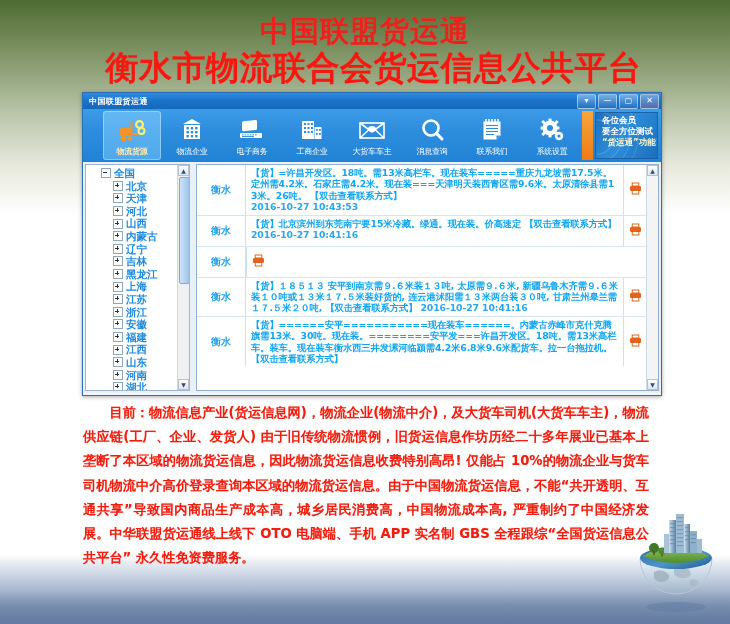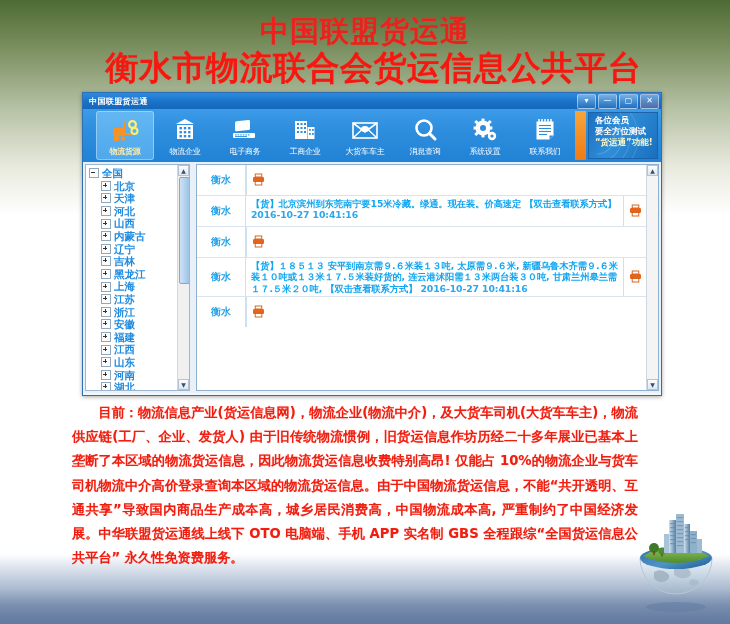--- a/index.html
+++ b/index.html
@@ -86,21 +86,21 @@
     font-size: 8px; line-height: 11px; text-align: center;
   }
   .win-btn.close { background: linear-gradient(to bottom, rgba(255,255,255,.3), rgba(255,120,110,.25)); }
 
   
   .ribbon {
     height: 53px;
     background: linear-gradient(to bottom, #3c9ce8 0%, #2e8ddd 40%, #2183d6 100%);
     display: flex; align-items: stretch;
     position: relative;
-    padding-left: 12px;
+    padding-left: 19px;
     justify-content: space-between;
   }
   .tool {
     width: 58px;
     display: flex; flex-direction: column; align-items: center; justify-content: flex-start;
     padding-top: 4px;
     cursor: pointer;
     border-radius: 3px;
     margin: 2px 1px;
   }
@@ -152,21 +152,21 @@
     box-sizing: border-box;
   }
   .tree-pane {
     width: 103px;
     background: #ffffff;
     border: 1px solid #9cb7d4;
     position: relative;
     overflow: hidden;
     display: flex;
   }
-  .tree-inner { flex: 1; padding: 2px 0 0 3px; overflow: hidden; }
+  .tree-inner { flex: 1; padding: 2px 0 0 15px; overflow: hidden; }
   .tnode {
     display: flex; align-items: center;
     font-size: 10.5px;
     line-height: 12.6px;
     color: #1e8ae0;
     font-weight: bold;
     white-space: nowrap;
     cursor: pointer;
   }
   .tnode.child { padding-left: 12px; }
@@ -254,21 +254,21 @@
     background: linear-gradient(to bottom, #fdfdfd, #dfe6ee);
     border: 1px solid #b6c4d2; box-sizing: border-box;
     font-size: 6px; text-align: center; line-height: 9px; color: #33506e;
   }
   .list-scroll .arrow-up { top: 0; }
   .list-scroll .arrow-dn { bottom: 0; }
 
   
   #article {
     position: absolute;
-    left: 72px; top: 401px; width: 566px;
+    left: 83px; top: 401px; width: 566px;
     z-index: 5;
     color: #f01e10;
     font-weight: bold;
     font-size: 13.2px;
     line-height: 24.2px;
     text-align: justify;
     text-justify: inter-ideograph;
     text-shadow: 0 0 1px rgba(255,90,70,.45);
   }
   #article p { margin: 0; text-indent: 2em; }
@@ -404,42 +404,20 @@
         <svg width="28" height="26" viewBox="0 0 28 26">
           <circle cx="13" cy="11" r="7.5" fill="none" stroke="#ffffff" stroke-width="2.6"></circle>
           <line x1="18.4" y1="16.4" x2="24" y2="22" stroke="#ffffff" stroke-width="3" stroke-linecap="round"></line>
         </svg>
       </span>
       <span class="lbl">消息查询</span>
     </div>
 
     <div class="tool">
       <span class="ico">
-        <svg width="28" height="26" viewBox="0 0 28 26">
-          <g fill="#ffffff">
-            <circle cx="12" cy="11" r="7.6"></circle>
-            <rect x="10.5" y="1.6" width="3" height="4"></rect>
-              <rect x="10.5" y="16.4" width="3" height="4"></rect>
-            <rect x="2.6" y="9.5" width="4" height="3"></rect>
-              <rect x="17.4" y="9.5" width="4" height="3"></rect>
-            <rect x="4.2" y="3.4" width="3" height="4" transform="rotate(-45 5.7 5.4)"></rect>
-            <rect x="16.8" y="14.6" width="3" height="4" transform="rotate(-45 18.3 16.6)"></rect>
-            <rect x="16.8" y="3.4" width="3" height="4" transform="rotate(45 18.3 5.4)"></rect>
-            <rect x="4.2" y="14.6" width="3" height="4" transform="rotate(45 5.7 16.6)"></rect>
-            <circle cx="21" cy="19" r="4.2"></circle>
-          </g>
-          <circle cx="12" cy="11" r="3" fill="#2e8ddd"></circle>
-          <circle cx="21" cy="19" r="1.6" fill="#2e8ddd"></circle>
-        </svg>
-      </span>
-      <span class="lbl">系统设置</span>
-    </div>
-
-    <div class="tool">
-      <span class="ico">
         <svg width="26" height="26" viewBox="0 0 26 26">
           <g stroke="#ffffff" stroke-width="1.5" fill="none">
             <line x1="7" y1="2" x2="7" y2="5"></line>
               <line x1="10" y1="2" x2="10" y2="5"></line>
             <line x1="13" y1="2" x2="13" y2="5"></line>
               <line x1="16" y1="2" x2="16" y2="5"></line>
             <line x1="19" y1="2" x2="19" y2="5"></line>
           </g>
           <path d="M4.5 4.5 h17 v14 l-4 4 h-13 z" fill="#ffffff"></path>
           <path d="M21.5 18.5 l-4 4 v-4 z" fill="#2e8ddd"></path>
@@ -447,20 +425,42 @@
             <line x1="7" y1="8.5" x2="19" y2="8.5"></line>
               <line x1="7" y1="11.5" x2="19" y2="11.5"></line>
             <line x1="7" y1="14.5" x2="19" y2="14.5"></line>
               <line x1="7" y1="17.5" x2="15" y2="17.5"></line>
           </g>
         </svg>
       </span>
       <span class="lbl">联系我们</span>
     </div>
 
+    <div class="tool">
+      <span class="ico">
+        <svg width="28" height="26" viewBox="0 0 28 26">
+          <g fill="#ffffff">
+            <circle cx="12" cy="11" r="7.6"></circle>
+            <rect x="10.5" y="1.6" width="3" height="4"></rect>
+              <rect x="10.5" y="16.4" width="3" height="4"></rect>
+            <rect x="2.6" y="9.5" width="4" height="3"></rect>
+              <rect x="17.4" y="9.5" width="4" height="3"></rect>
+            <rect x="4.2" y="3.4" width="3" height="4" transform="rotate(-45 5.7 5.4)"></rect>
+            <rect x="16.8" y="14.6" width="3" height="4" transform="rotate(-45 18.3 16.6)"></rect>
+            <rect x="16.8" y="3.4" width="3" height="4" transform="rotate(45 18.3 5.4)"></rect>
+            <rect x="4.2" y="14.6" width="3" height="4" transform="rotate(45 5.7 16.6)"></rect>
+            <circle cx="21" cy="19" r="4.2"></circle>
+          </g>
+          <circle cx="12" cy="11" r="3" fill="#2e8ddd"></circle>
+          <circle cx="21" cy="19" r="1.6" fill="#2e8ddd"></circle>
+        </svg>
+      </span>
+      <span class="lbl">系统设置</span>
+    </div>
+
     <div class="ribbon-orange"></div>
 
     <div class="promo">
       <div class="waves"></div>
       <div class="pline">各位会员</div>
       <div class="pline">要全方位测试</div>
       <div class="pline em">“货运通”功能!</div>
     </div>
   </div>
 
@@ -546,83 +546,91 @@
         <div class="arrow-up">▲</div>
         <div class="thumb"></div>
         <div class="arrow-dn">▼</div>
       </div>
     </div>
 
     <div class="list-gap"></div>
 
     <div class="list-pane">
       <div class="list-rows">
+
+        <div class="row">
+          <div class="city">衡水</div>
+          <div class="msg">
+            <span>【货】=许昌开发区。18吨。需13米高栏车。现在装车=====重庆九龙坡需17.5米。定州需4.2米。石家庄需4.2米。现在装===天津明天装西青区需9.6米。太原清徐县需13米。26吨。 【双击查看联系方式】</span><br>
+            <span class="ts">2016-10-27 10:43:53</span>
+          </div>
+          <div class="act">
+            <span class="printer">
+              <svg width="13" height="13" viewBox="0 0 13 13">
+                <rect x="3.2" y="1" width="6.6" height="3" fill="#ffffff" stroke="#d05a10" stroke-width=".9"></rect>
+                <rect x="1" y="4" width="11" height="5" rx="1.2" fill="#e8631a"></rect>
+                <rect x="3.2" y="8.4" width="6.6" height="3.6" fill="#ffffff" stroke="#d05a10" stroke-width=".9"></rect>
+              </svg>
+            </span>
+          </div>
+        </div>
+
+        <div class="row">
+          <div class="city">衡水</div>
+          <div class="msg">
+            <span>【货】北京滨州到东莞南宁要15米冷藏。绿通。现在装。价高速定 【双击查看联系方式】</span>
+            <span class="ts">2016-10-27 10:41:16</span>
+          </div>
+          <div class="act">
+            <span class="printer">
+              <svg width="13" height="13" viewBox="0 0 13 13">
+                <rect x="3.2" y="1" width="6.6" height="3" fill="#ffffff" stroke="#d05a10" stroke-width=".9"></rect>
+                <rect x="1" y="4" width="11" height="5" rx="1.2" fill="#e8631a"></rect>
+                <rect x="3.2" y="8.4" width="6.6" height="3.6" fill="#ffffff" stroke="#d05a10" stroke-width=".9"></rect>
+              </svg>
+            </span>
+          </div>
+        </div>
 
         <div class="row">
           <div class="city">衡水</div>
           <div class="act">
             <span class="printer">
               <svg width="13" height="13" viewBox="0 0 13 13">
                 <rect x="3.2" y="1" width="6.6" height="3" fill="#ffffff" stroke="#d05a10" stroke-width=".9"></rect>
                 <rect x="1" y="4" width="11" height="5" rx="1.2" fill="#e8631a"></rect>
                 <rect x="3.2" y="8.4" width="6.6" height="3.6" fill="#ffffff" stroke="#d05a10" stroke-width=".9"></rect>
               </svg>
             </span>
           </div>
         </div>
 
         <div class="row">
           <div class="city">衡水</div>
           <div class="msg">
-            <span>【货】北京滨州到东莞南宁要15米冷藏。绿通。现在装。价高速定 【双击查看联系方式】</span>
+            <span>【货】１８５１３ 安平到南京需９.６米装１３吨, 太原需９.６米, 新疆乌鲁木齐需９.６米装１０吨或１３米１７.５米装好货的, 连云港沭阳需１３米两台装３０吨, 甘肃兰州皋兰需１７.５米２０吨, 【双击查看联系方式】</span>
             <span class="ts">2016-10-27 10:41:16</span>
           </div>
           <div class="act">
             <span class="printer">
               <svg width="13" height="13" viewBox="0 0 13 13">
                 <rect x="3.2" y="1" width="6.6" height="3" fill="#ffffff" stroke="#d05a10" stroke-width=".9"></rect>
                 <rect x="1" y="4" width="11" height="5" rx="1.2" fill="#e8631a"></rect>
                 <rect x="3.2" y="8.4" width="6.6" height="3.6" fill="#ffffff" stroke="#d05a10" stroke-width=".9"></rect>
               </svg>
             </span>
           </div>
         </div>
 
         <div class="row">
           <div class="city">衡水</div>
-          <div class="act">
-            <span class="printer">
-              <svg width="13" height="13" viewBox="0 0 13 13">
-                <rect x="3.2" y="1" width="6.6" height="3" fill="#ffffff" stroke="#d05a10" stroke-width=".9"></rect>
-                <rect x="1" y="4" width="11" height="5" rx="1.2" fill="#e8631a"></rect>
-                <rect x="3.2" y="8.4" width="6.6" height="3.6" fill="#ffffff" stroke="#d05a10" stroke-width=".9"></rect>
-              </svg>
-            </span>
-          </div>
-        </div>
-
-        <div class="row">
-          <div class="city">衡水</div>
           <div class="msg">
-            <span>【货】１８５１３ 安平到南京需９.６米装１３吨, 太原需９.６米, 新疆乌鲁木齐需９.６米装１０吨或１３米１７.５米装好货的, 连云港沭阳需１３米两台装３０吨, 甘肃兰州皋兰需１７.５米２０吨, 【双击查看联系方式】</span>
-            <span class="ts">2016-10-27 10:41:16</span>
-          </div>
-          <div class="act">
-            <span class="printer">
-              <svg width="13" height="13" viewBox="0 0 13 13">
-                <rect x="3.2" y="1" width="6.6" height="3" fill="#ffffff" stroke="#d05a10" stroke-width=".9"></rect>
-                <rect x="1" y="4" width="11" height="5" rx="1.2" fill="#e8631a"></rect>
-                <rect x="3.2" y="8.4" width="6.6" height="3.6" fill="#ffffff" stroke="#d05a10" stroke-width=".9"></rect>
-              </svg>
-            </span>
-          </div>
-        </div>
-
-        <div class="row">
-          <div class="city">衡水</div>
+            <span>【货】======安平===========现在装车======。内蒙古赤峰市克什克腾旗需13米。30吨。现在装。========安平发===许昌开发区。18吨。需13米高栏车。装车。现在装车衡水西三井发漯河临颍需4.2米6.8米9.6米配货车。拉一台拖拉机。 【双击查看联系方式】</span>
+            <span class="ts"></span>
+          </div>
           <div class="act">
             <span class="printer">
               <svg width="13" height="13" viewBox="0 0 13 13">
                 <rect x="3.2" y="1" width="6.6" height="3" fill="#ffffff" stroke="#d05a10" stroke-width=".9"></rect>
                 <rect x="1" y="4" width="11" height="5" rx="1.2" fill="#e8631a"></rect>
                 <rect x="3.2" y="8.4" width="6.6" height="3.6" fill="#ffffff" stroke="#d05a10" stroke-width=".9"></rect>
               </svg>
             </span>
           </div>
         </div>

